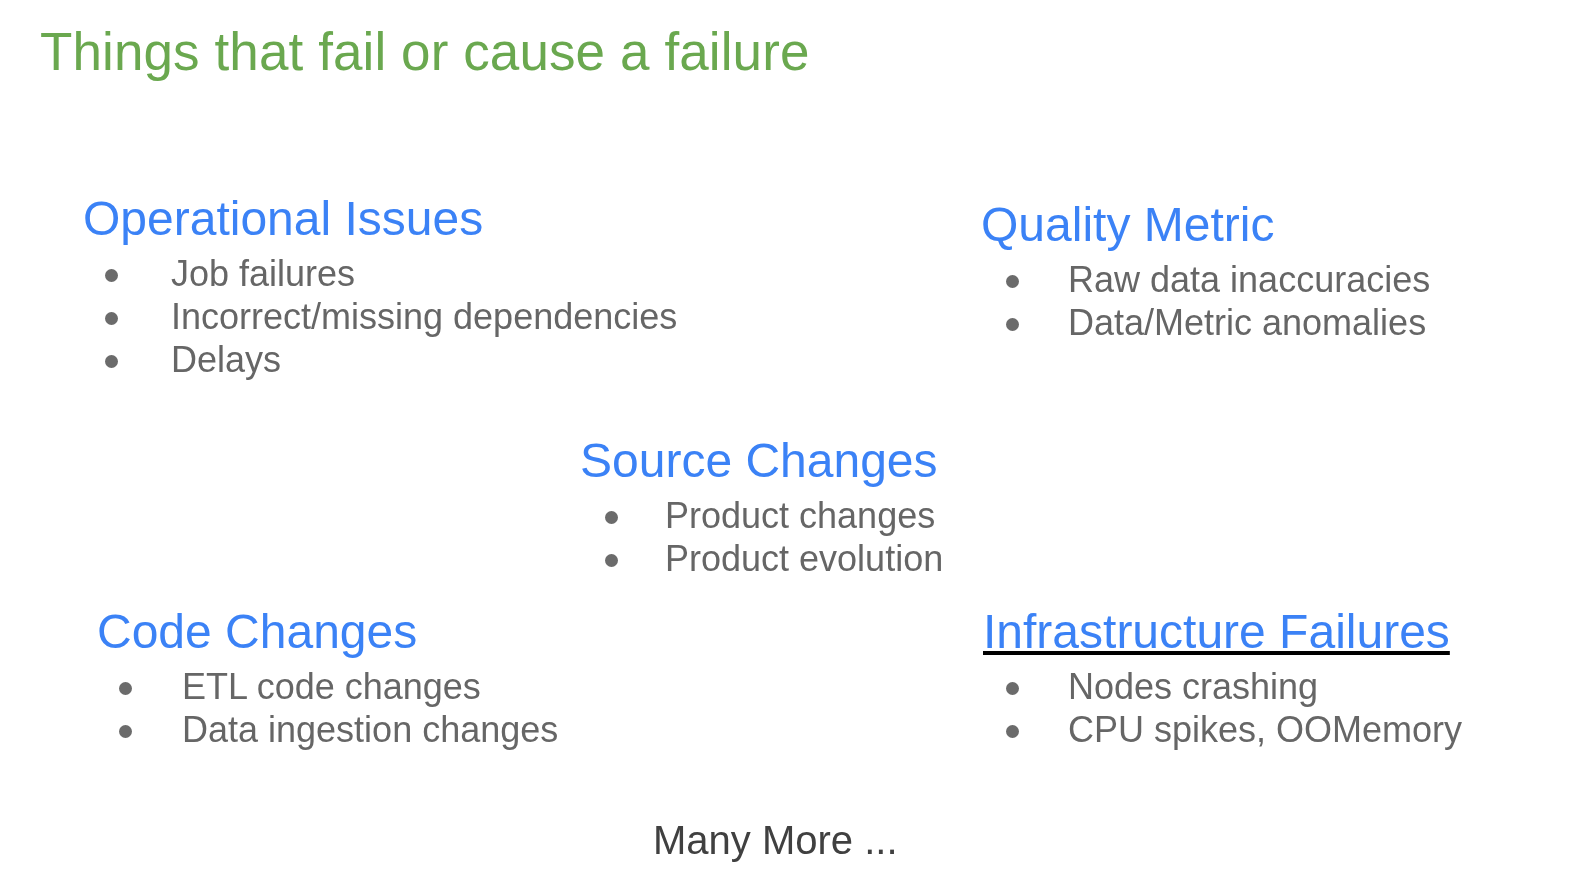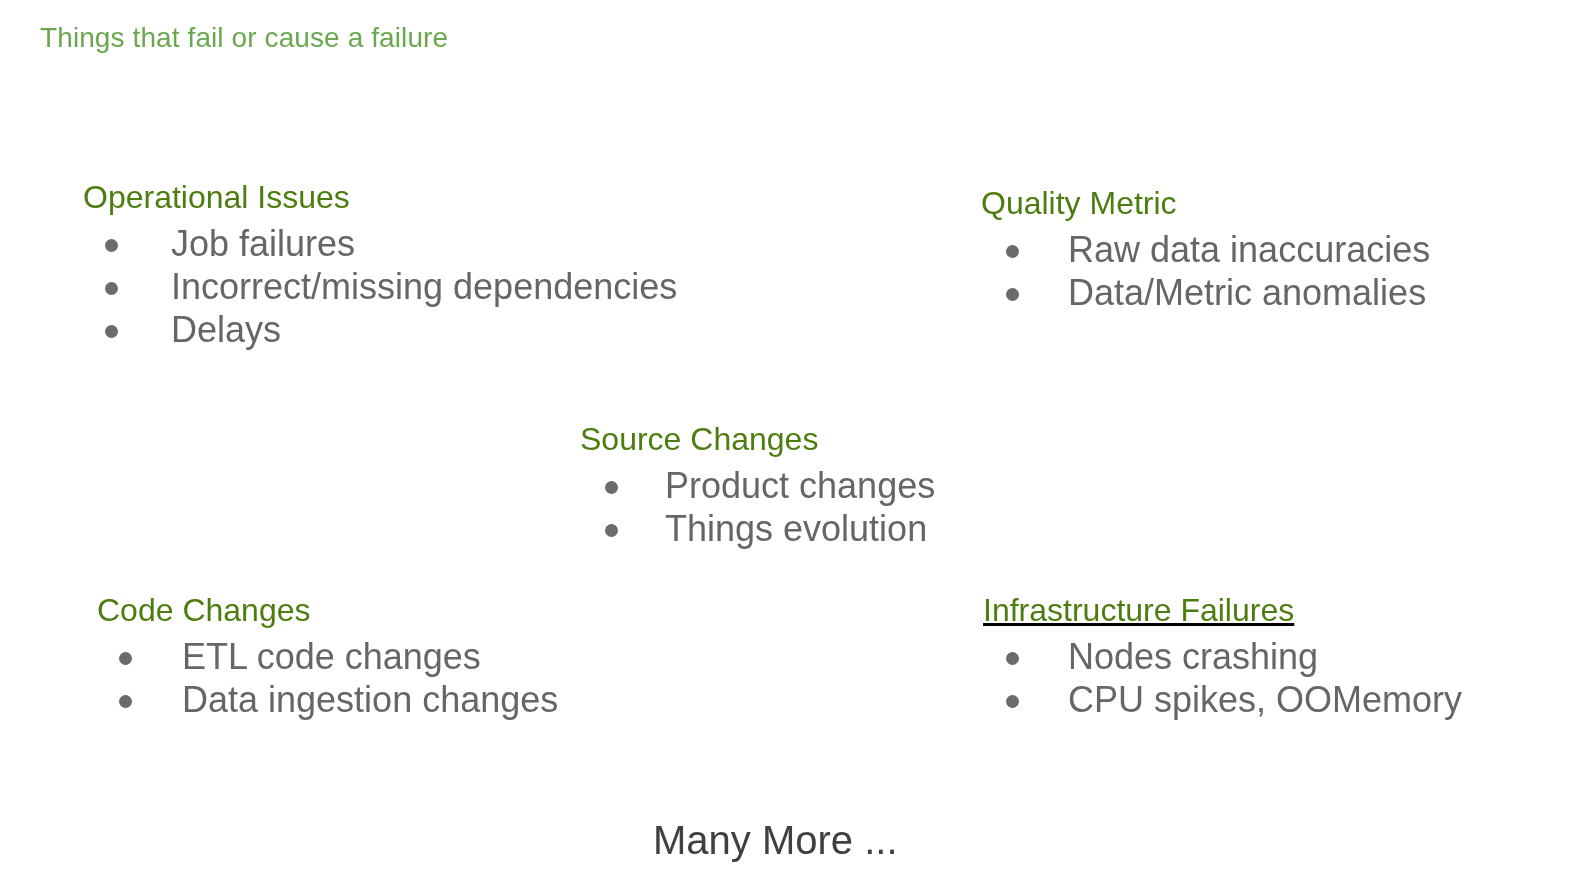--- a/index.html
+++ b/index.html
@@ -15,38 +15,38 @@
     position: relative;
     width: 1570px;
     height: 894px;
     background: #ffffff;
     overflow: hidden;
   }
   .slide-title {
     position: absolute;
     left: 40px;
     top: 22px;
-    font-size: 28px;
+    font-size: 53px;
     line-height: 1.15;
     color: #6aa84f;
     font-weight: 400;
     letter-spacing: 0.1px;
     white-space: nowrap;
     text-align: center;
   }
   .block {
     position: absolute;
   }
   .block-heading {
-    font-size: 32px;
+    font-size: 48px;
     line-height: 1.12;
-    color: #4d7c0f;
+    color: #3b82f6;
     font-weight: 400;
     white-space: nowrap;
-    margin: 4px 0 6px 0;
+    margin: 16px 0 6px 0;
   }
   .bullet-list {
     list-style: none;
     margin: 0;
     padding: 0;
   }
   .bullet-item {
     position: relative;
     font-size: 36px;
     line-height: 43px;
@@ -137,21 +137,21 @@
 
   <div class="block" id="block-source">
     <div class="block-heading">Source Changes</div>
     <ul class="bullet-list">
       <li class="bullet-item">
         <span class="bullet-dot"></span>
         <span class="bullet-text">Product changes</span>
       </li>
       <li class="bullet-item">
         <span class="bullet-dot"></span>
-        <span class="bullet-text">Things evolution</span>
+        <span class="bullet-text">Product evolution</span>
       </li>
     </ul>
   </div>
 
   <div class="block" id="block-code">
     <div class="block-heading">Code Changes</div>
     <ul class="bullet-list">
       <li class="bullet-item">
         <span class="bullet-dot"></span>
         <span class="bullet-text">ETL code changes</span>

